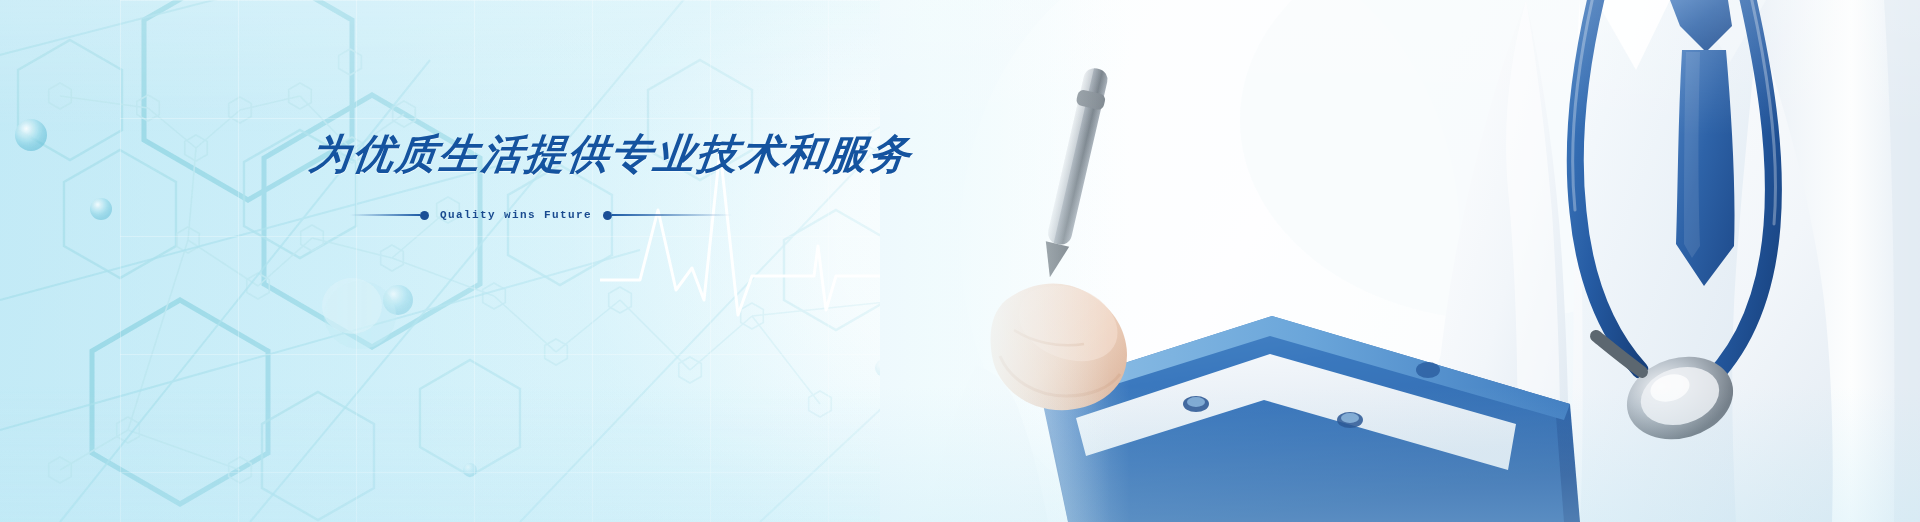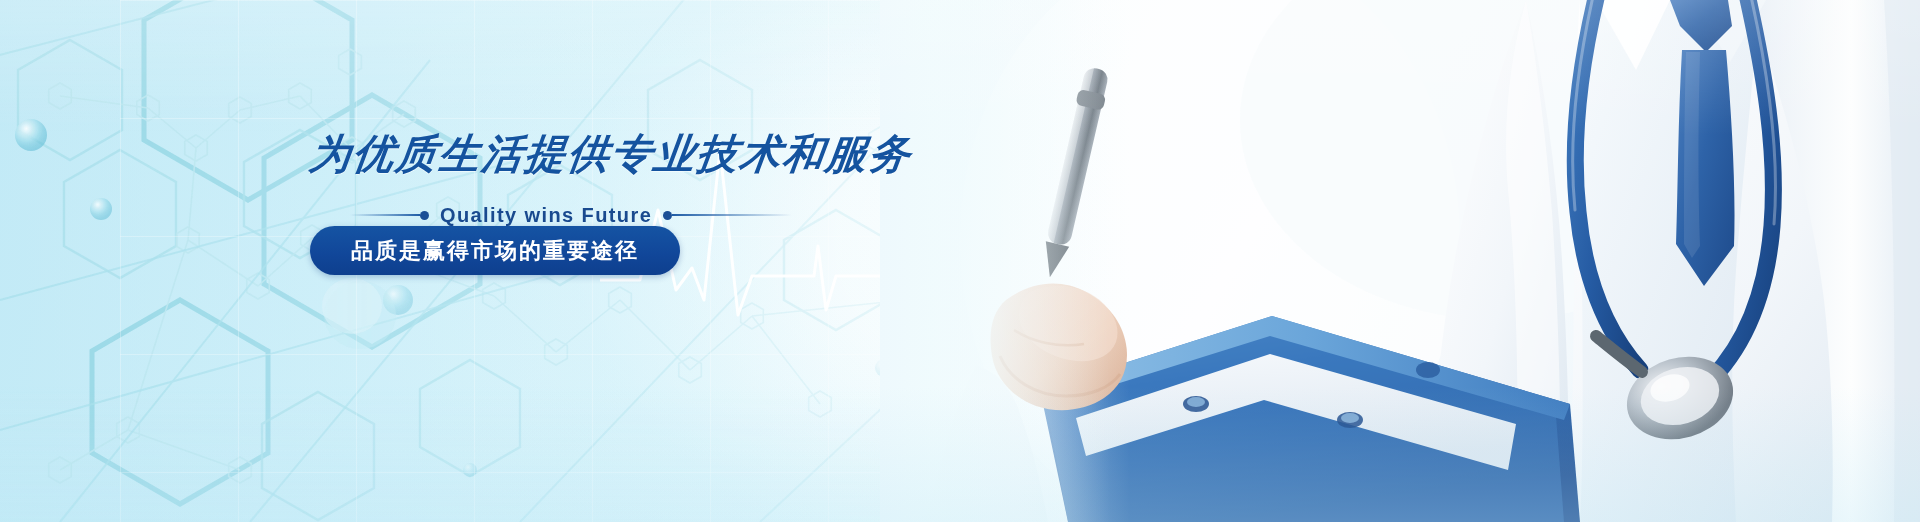--- a/index.html
+++ b/index.html
@@ -73,23 +73,23 @@
   }
   .tag-line-right{
     height:2px;flex:0 0 120px;
     background:linear-gradient(90deg, #1f5ca6 0%, rgba(31,92,166,0) 100%);
   }
   .tag-dot{
     width:9px;height:9px;border-radius:50%;
     background:#1b4f96;flex:0 0 9px;
   }
   .tag-text{
-    font-family:Liberation Sans, sans-serif;
+    font-family:Liberation Mono, monospace;
     font-weight:bold;
-    font-size:20px;
+    font-size:11px;
     letter-spacing:1.4px;
     color:#194a8f;
     padding:0 11px;
     white-space:nowrap;
   }
 
   .pill{
     position:absolute;left:0;top:226px;
     width:370px;height:49px;
     border-radius:26px;
@@ -391,18 +391,15 @@
     <div class="headline">为优质生活提供专业技术和服务</div>
 
     <div class="tagline-row">
       <span class="tag-line-left"></span>
       <span class="tag-dot"></span>
       <span class="tag-text">Quality wins Future</span>
       <span class="tag-dot"></span>
       <span class="tag-line-right"></span>
     </div>
 
-    <div class="pill">
-      <span class="pill-text">品质是赢得市场的重要途径</span>
-    </div>
 
   </div>
 </div>
 
 </body></html>

